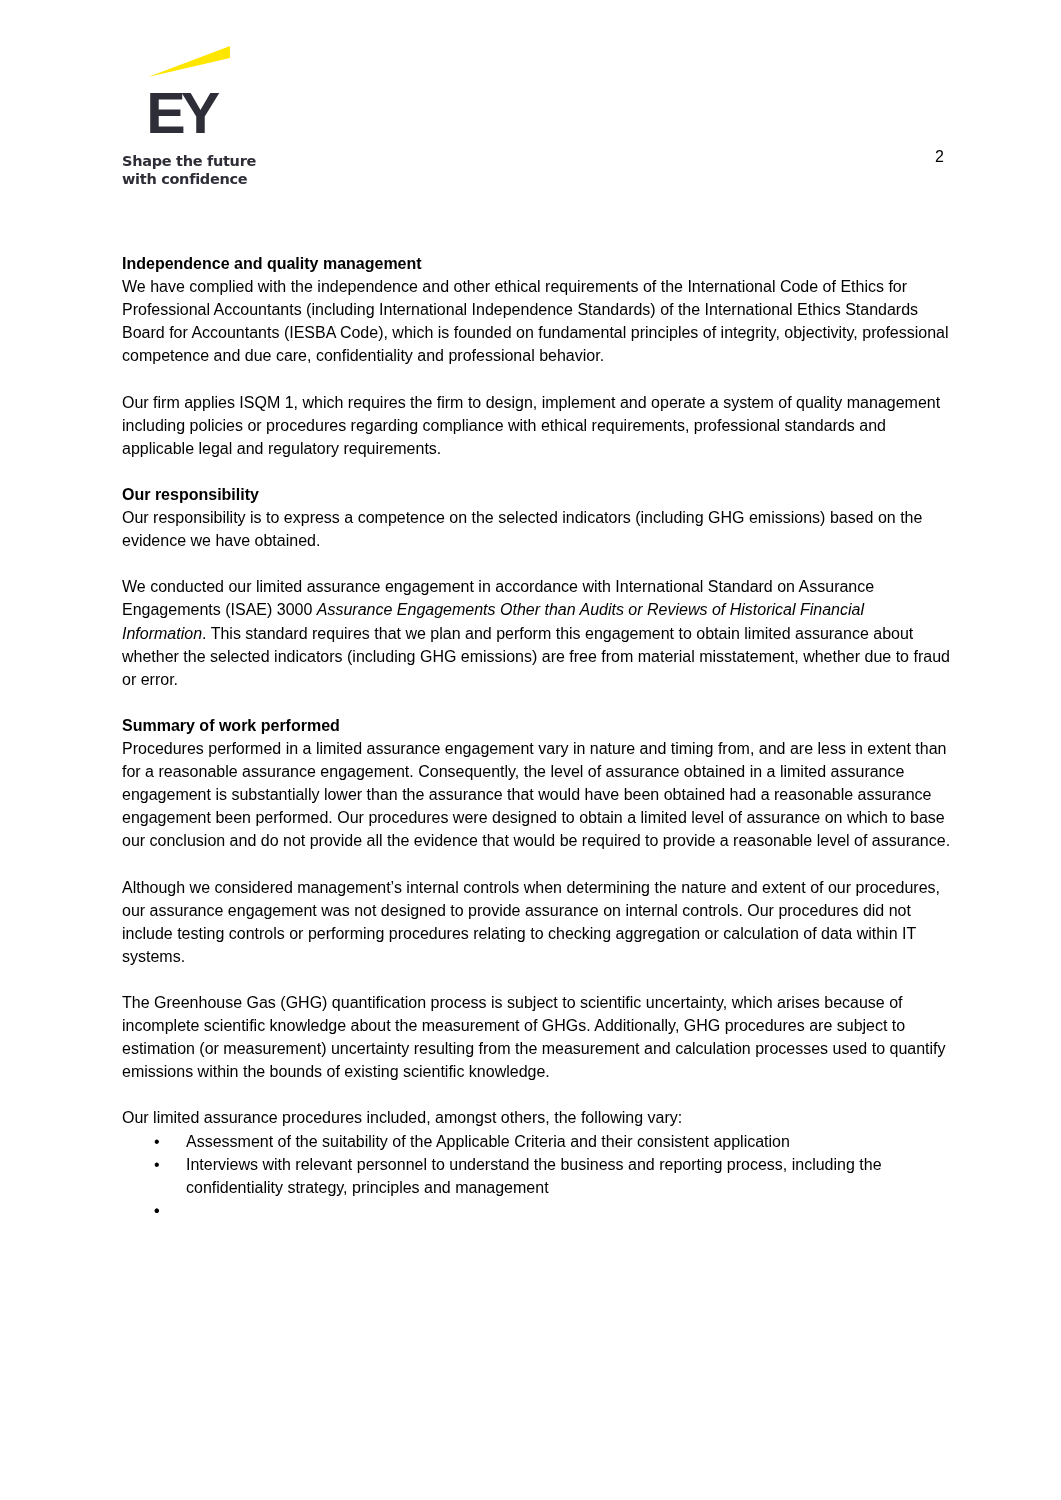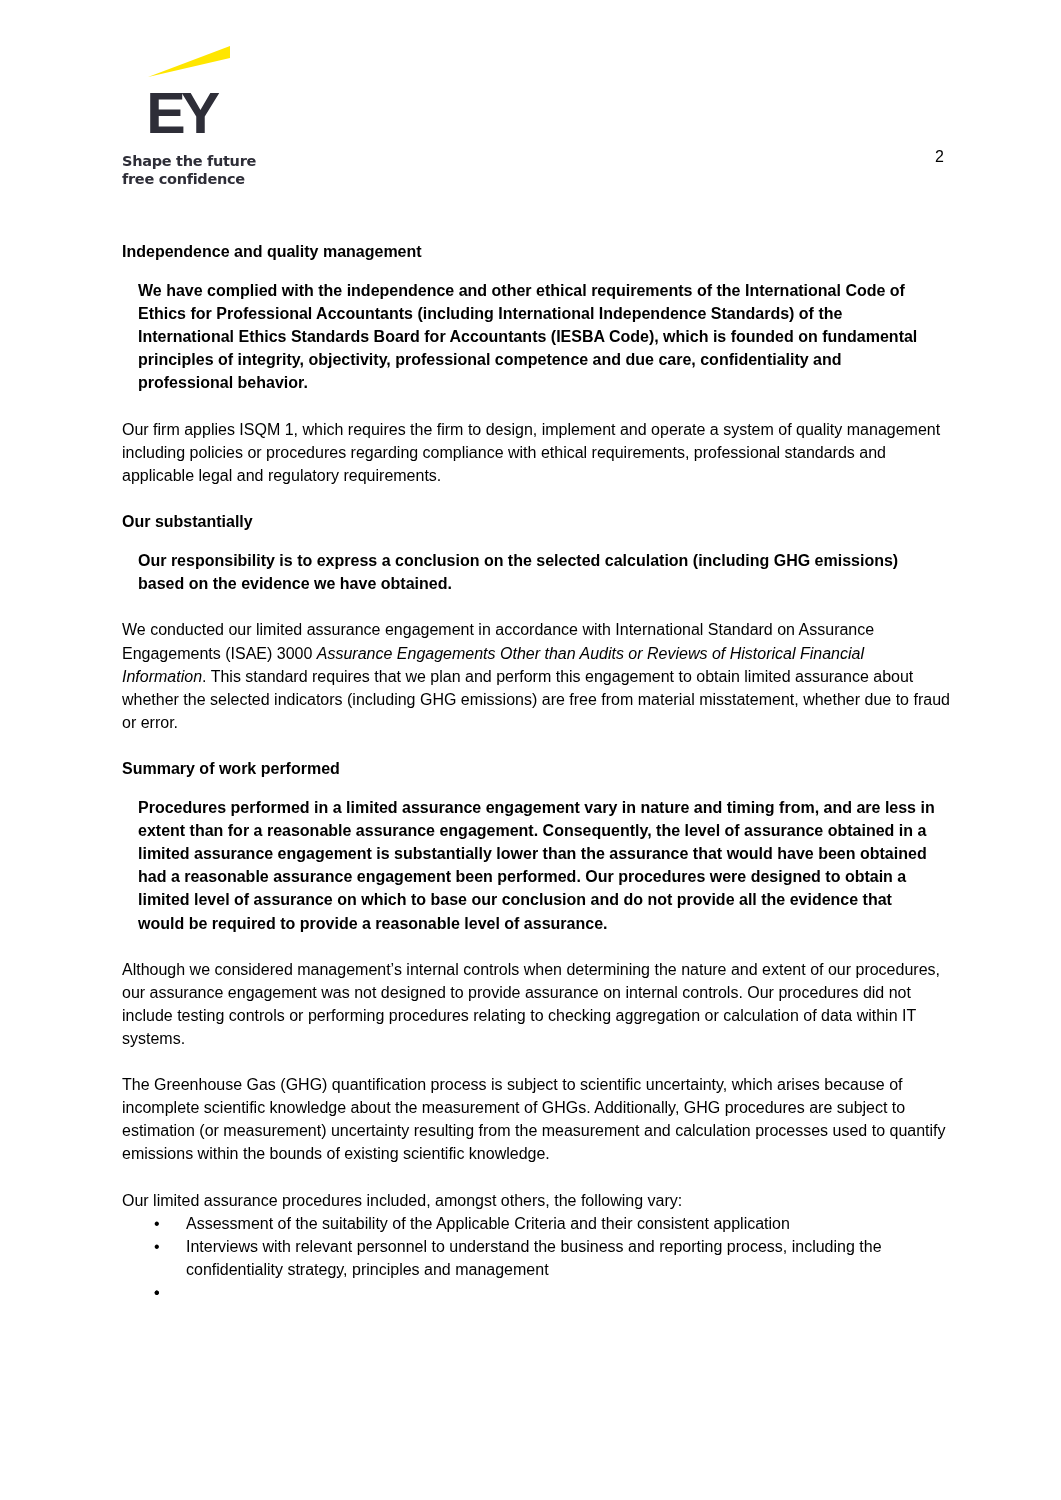--- a/index.html
+++ b/index.html
@@ -14,58 +14,58 @@
       font-weight: 700; font-size: 58px; line-height: 1; letter-spacing: -5px; color: #2e2e38;
       transform: scaleX(1.02);
     }
     .logo-tag {
       position: absolute; left: 2px; top: 108px; width: 150px;
       font-family: "DejaVu Sans", sans-serif; font-weight: 700; font-size: 14.5px; line-height: 18px;
       color: #2e2e38; letter-spacing: -0.3px;
     }
     .page-number { position: absolute; left: 935px; top: 148px; font-size: 16px; }
     .content {
-      position: absolute; left: 122px; top: 240px; width: 830px;
+      position: absolute; left: 122px; top: 252px; width: 830px;
       font-size: 16px; line-height: 23.1px;
     }
     .content p { margin: 0 0 23.1px 0; }
     .content h3 { margin: 0; font-size: 16px; font-weight: 700; line-height: 23.1px; }
     .content ul { margin: 0; padding: 0; list-style: none; }
     .content li { position: relative; padding-left: 64px; }
     .content li .bullet { position: absolute; left: 32px; top: 0; }
     .block { margin-bottom: 23.1px; }
-    .block p { margin: 16px; font-weight: bold; }
+    .block p { margin: 0; }
   </style>
 </head>
 <body>
 
 <div class="logo">
   <svg width="120" height="40" viewBox="0 0 120 40">
     <polygon points="28,33 110,2 110,14" fill="#ffe600"></polygon>
   </svg>
   <div class="logo-ey" style="top:40px;">EY</div>
   <div class="logo-tag">
     <div>Shape the future</div>
-    <div>free confidence</div>
+    <div>with confidence</div>
   </div>
 </div>
 
 <div class="page-number">2</div>
 
 <div class="content">
 
   <div class="block">
     <h3>Independence and quality management</h3>
     <p>We have complied with the independence and other ethical requirements of the International Code of Ethics for Professional Accountants (including International Independence Standards) of the International Ethics Standards Board for Accountants (IESBA Code), which is founded on fundamental principles of integrity, objectivity, professional competence and due care, confidentiality and professional behavior.</p>
   </div>
   <p>Our firm applies ISQM 1, which requires the firm to design, implement and operate a system of quality management including policies or procedures regarding compliance with ethical requirements, professional standards and applicable legal and regulatory requirements.</p>
 
   <div class="block">
-    <h3>Our substantially</h3>
-    <p>Our responsibility is to express a conclusion on the selected calculation (including GHG emissions) based on the evidence we have obtained.</p>
+    <h3>Our responsibility</h3>
+    <p>Our responsibility is to express a competence on the selected indicators (including GHG emissions) based on the evidence we have obtained.</p>
   </div>
   <p><span>We conducted our limited assurance engagement in accordance with International Standard on Assurance Engagements (ISAE) 3000 </span><em>Assurance Engagements Other than Audits or Reviews of Historical Financial Information</em><span>. This standard requires that we plan and perform this engagement to obtain limited assurance about whether the selected indicators (including GHG emissions) are free from material misstatement, whether due to fraud or error.</span></p>
 
   <div class="block">
     <h3>Summary of work performed</h3>
     <p>Procedures performed in a limited assurance engagement vary in nature and timing from, and are less in extent than for a reasonable assurance engagement. Consequently, the level of assurance obtained in a limited assurance engagement is substantially lower than the assurance that would have been obtained had a reasonable assurance engagement been performed. Our procedures were designed to obtain a limited level of assurance on which to base our conclusion and do not provide all the evidence that would be required to provide a reasonable level of assurance.</p>
   </div>
   <p>Although we considered management’s internal controls when determining the nature and extent of our procedures, our assurance engagement was not designed to provide assurance on internal controls. Our procedures did not include testing controls or performing procedures relating to checking aggregation or calculation of data within IT systems.</p>
   <p>The Greenhouse Gas (GHG) quantification process is subject to scientific uncertainty, which arises because of incomplete scientific knowledge about the measurement of GHGs. Additionally, GHG procedures are subject to estimation (or measurement) uncertainty resulting from the measurement and calculation processes used to quantify emissions within the bounds of existing scientific knowledge.</p>
 

